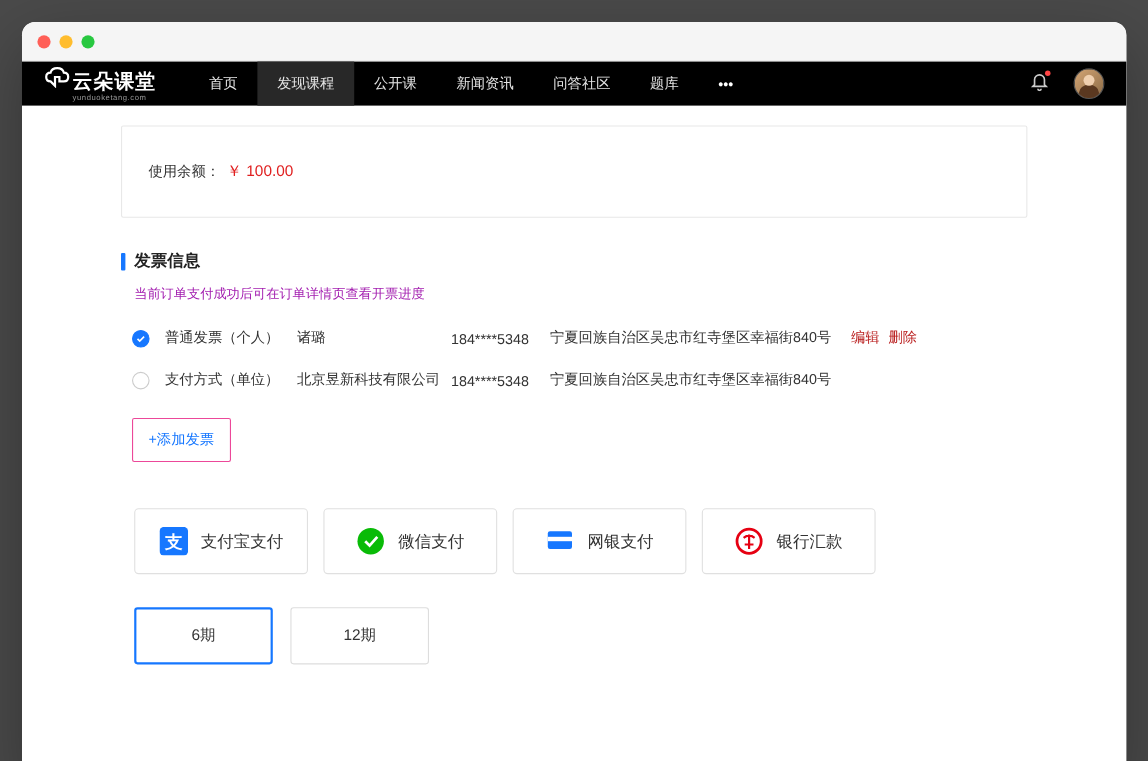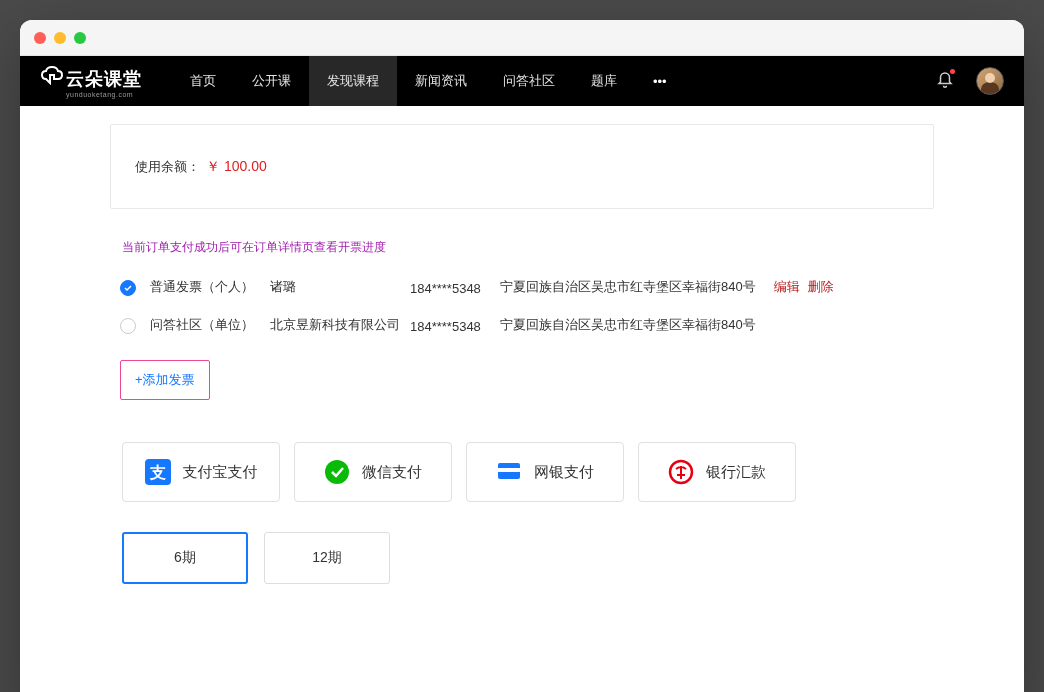--- a/index.html
+++ b/index.html
@@ -1,21 +1,21 @@
 <!DOCTYPE html>
 <html><head>
 <meta charset="utf-8">
 <style>
 * { margin: 0; padding: 0; box-sizing: border-box; }
 body { font-family: -apple-system, "Helvetica Neue", "PingFang SC", "Microsoft YaHei", sans-serif; background: #4a4a4a; display: flex; align-items: center; justify-content: center; min-height: 100vh; padding: 20px; }
 .window { width: 1044px; height: 692px; background: #fff; border-radius: 12px; overflow: hidden; box-shadow: 0 20px 60px rgba(0,0,0,0.3); display: flex; flex-direction: column; }
 .titlebar { height: 36px; background: #f5f5f5; display: flex; align-items: center; padding: 0 14px; gap: 8px; border-bottom: 1px solid #e5e5e5; }
 .dot { width: 12px; height: 12px; border-radius: 50%; }
 .dot.red { background: #ff5f57; } .dot.yellow { background: #ffbd2e; } .dot.green { background: #28c840; }
-.topbar { height: 50px; background: #000; display: flex; align-items: center; padding: 0 20px; justify-content: space-between; }
+.topbar { height: 40px; background: #000; display: flex; align-items: center; padding: 0 20px; justify-content: space-between; }
 .topbar-left { display: flex; align-items: center; height: 100%; }
 .logo { display: flex; align-items: baseline; gap: 2px; margin-right: 30px; }
 .logo-icon { width: 24px; height: 20px; position: relative; }
 .logo-icon svg { width: 100%; height: 100%; }
 .logo-text { color: #fff; font-size: 18px; font-weight: 600; letter-spacing: 1px; }
 .logo-sub { color: #999; font-size: 7px; letter-spacing: 0.5px; }
 .nav { display: flex; height: 100%; }
 .nav-item { padding: 0 18px; color: #e5e5e5; font-size: 13px; display: flex; align-items: center; cursor: pointer; height: 100%; }
 .nav-item.active { background: #282828; }
 .nav-more { color: #fff; padding: 0 18px; display: flex; align-items: center; cursor: pointer; font-size: 13px; }
@@ -74,22 +74,22 @@
               <path d="M6 14 Q2 14 2 10 Q2 6 6 6 Q7 2 12 2 Q17 2 18 6 Q22 6 22 10 Q22 14 18 14 L14 14 L14 10 L10 10 L10 18 L6 14 Z" fill="none" stroke="#fff" stroke-width="2"></path>
             </svg>
         </span>
         <div>
           <div class="logo-text">云朵课堂</div>
           <div class="logo-sub">yunduoketang.com</div>
         </div>
       </div>
       <div class="nav" id="nav">
           <div class="nav-item">首页</div>
+          <div class="nav-item active">发现课程</div>
           <div class="nav-item">公开课</div>
-          <div class="nav-item active">发现课程</div>
           <div class="nav-item">新闻资讯</div>
           <div class="nav-item">问答社区</div>
           <div class="nav-item">题库</div>
         </div>
       <div class="nav-more">•••</div>
     </div>
     <div class="topbar-right">
       <div class="bell">
         <svg viewBox="0 0 24 24" fill="none" stroke="#ccc" stroke-width="2">
             <path d="M18 16 L18 10 A6 6 0 0 0 6 10 L6 16 L4 18 L20 18 Z"></path>
@@ -100,40 +100,44 @@
       <div class="avatar"></div>
     </div>
   </div>
 
   <div class="content">
     <div class="balance-box">
       <span class="balance-label">使用余额：</span><span class="balance-amount">￥ 100.00</span>
     </div>
 
     <div class="sec">
+      <div class="sec-header">
+        <div class="sec-bar"></div>
+        <div class="sec-title">发票信息</div>
+      </div>
       <div class="sec-sub">当前订单支付成功后可在订单详情页查看开票进度</div>
       <div id="invoice-rows">
           <div class="inv-row">
             <div class="radio checked">
               <svg viewBox="0 0 10 10">
                 <path d="M2 5 L4 7 L8 3" stroke="#fff" stroke-width="1.5" fill="none"></path>
               </svg>
             </div>
             <div class="inv-type">普通发票（个人）</div>
             <div class="inv-name">诸璐</div>
             <div class="inv-phone">184****5348</div>
             <div class="inv-addr">宁夏回族自治区吴忠市红寺堡区幸福街840号</div>
             <div class="inv-actions">
               <span class="link">编辑</span>
               <span class="link">删除</span>
             </div>
           </div>
           <div class="inv-row">
             <div class="radio"></div>
-            <div class="inv-type">问答社区（单位）</div>
+            <div class="inv-type">支付方式（单位）</div>
             <div class="inv-name">北京昱新科技有限公司</div>
             <div class="inv-phone">184****5348</div>
             <div class="inv-addr">宁夏回族自治区吴忠市红寺堡区幸福街840号</div>
           </div>
         </div>
       <button class="add-btn">+添加发票</button>
     </div>
 
     <div class="sec pay-sec">
       <div class="pay-row" id="pay-methods">

